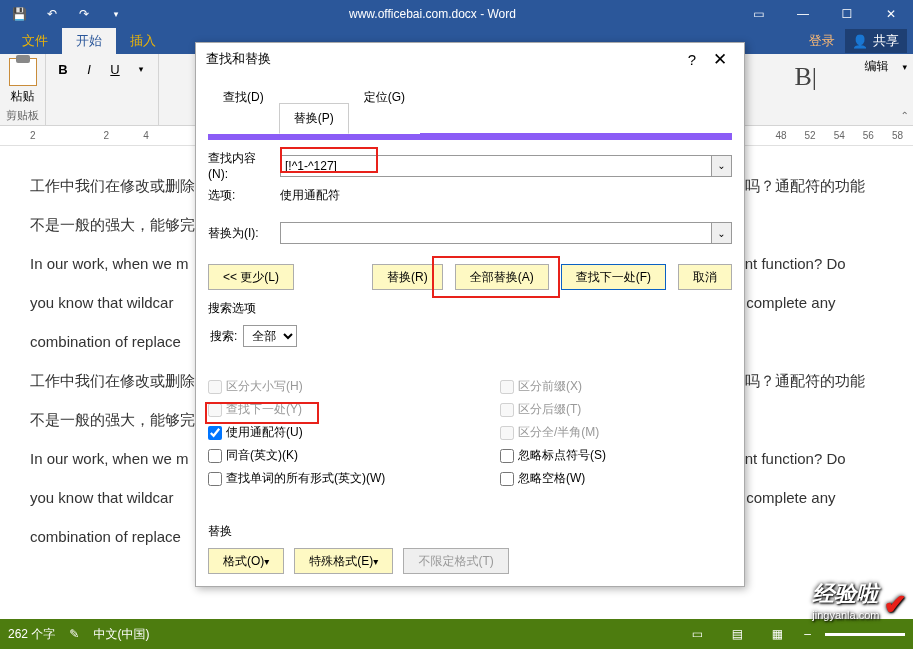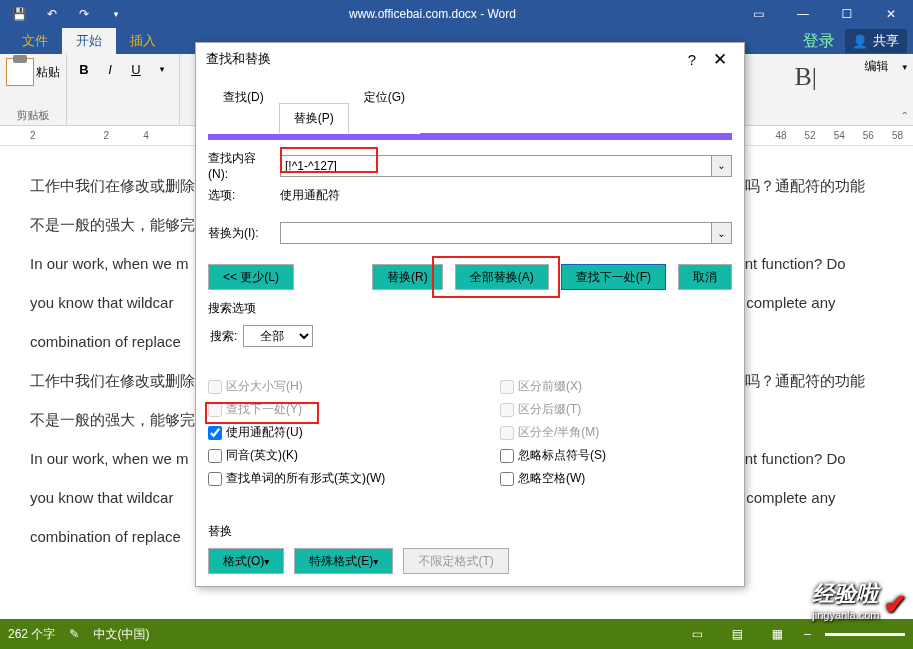--- a/index.html
+++ b/index.html
@@ -11,28 +11,28 @@
 .titlebar .icon-btn { width:24px; height:24px; display:flex; align-items:center; justify-content:center; cursor:pointer; }
 .titlebar .title { flex:1; text-align:center; }
 .titlebar .right { display:flex; align-items:center; }
 .titlebar .right .icon-btn { width:44px; height:28px; }
 
 
 .ribbon-tabs { background:#2b579a; height:26px; display:flex; align-items:center; padding-left:8px; position:relative; }
 .ribbon-tabs .tab { padding:4px 14px; color:#eab308; font-size:13px; cursor:pointer; }
 .ribbon-tabs .tab.active { background:#f3f3f3; color:#2b579a; }
 .ribbon-tabs .right-items { margin-left:auto; display:flex; align-items:center; gap:2px; padding-right:6px; }
-.ribbon-tabs .login { color:#86efac; font-size:16px; padding:4px 8px; cursor:pointer; }
+.ribbon-tabs .login { color:#fdba74; font-size:13px; padding:4px 8px; cursor:pointer; }
 .ribbon-tabs .share { background:#1e3f73; color:#fff; font-size:13px; padding:3px 8px; cursor:pointer; display:flex; align-items:center; gap:4px; }
 
 
 .ribbon { background:#f3f3f3; height:72px; border-bottom:1px solid #d4d4d4; display:flex; position:relative; }
 .ribbon-group { border-right:1px solid #d4d4d4; padding:4px 6px 2px; display:flex; flex-direction:column; justify-content:space-between; }
 .ribbon-group .label { font-size:11px; color:#666; text-align:center; }
-.paste-big { display:flex; flex-direction:row; align-items:center; gap:2px; cursor:pointer; }
+.paste-big { display:flex; flex-direction:column; align-items:center; gap:2px; cursor:pointer; }
 .paste-big .paste-icon { width:28px; height:28px; background:#fff; border:1px solid #c98c3a; position:relative; }
 .paste-big .paste-icon::before { content:""; position:absolute; top:-4px; left:6px; width:14px; height:8px; background:#888; border-radius:2px; }
 .paste-big span { font-size:12px; }
 .font-tools { display:flex; gap:4px; align-items:center; }
 .font-tools .btn { width:22px; height:22px; display:flex; align-items:center; justify-content:center; font-size:13px; cursor:pointer; }
 .ribbon .collapse { position:absolute; right:4px; bottom:4px; font-size:10px; color:#666; cursor:pointer; }
 .edit-group { margin-left:auto; }
 .edit-group .edit-label { font-size:12px; display:flex; align-items:center; gap:14px; cursor:pointer; }
 
 
@@ -58,24 +58,24 @@
 .dialog-tabs { display:flex; border-bottom:7px solid #8b5cf6; margin-bottom:10px; }
 .dialog-tabs .dtab { padding:6px 14px; cursor:pointer; border:1px solid transparent; position:relative; bottom:-1px; background:#fff; }
 .dialog-tabs .dtab.active { border:1px solid #ccc; border-bottom:1px solid #fff;margin-top:21px; }
 .form-row { display:flex; align-items:center; margin-bottom:6px; gap:6px; }
 .form-row label { width:66px; }
 .form-row .input-wrap { flex:1; display:flex; }
 .form-row input[type=text] { flex:1; height:22px; border:1px solid #999; padding:0 4px; font-size:12px; }
 .form-row .combo-btn { width:20px; height:22px; border:1px solid #999; border-left:none; background:#efefef; display:flex; align-items:center; justify-content:center; cursor:pointer; font-size:10px; }
 .highlight-red { position:absolute; border:2px solid #e8211a; pointer-events:none; }
 .btn-row { display:flex; gap:12px; margin:20px 0 10px; align-items:center; }
-.dlg-btn { height:26px; padding:0 14px; border:1px solid #adadad; background:#14b8a6; cursor:pointer; font-size:12px; display:flex; align-items:center; }
+.dlg-btn { height:26px; padding:0 14px; border:1px solid #adadad; background:#fef9c3; cursor:pointer; font-size:12px; display:flex; align-items:center; }
 .dlg-btn.blue-border { border:1.5px solid #0b61c4; }
 .fieldset-label { margin:6px 0 8px; }
-.search-combo { height:22px; border:1px solid #999; background:#fff; padding:0 12px; font-size:12px; }
+.search-combo { height:22px; border:1px solid #999; background:#fff; padding:0 4px; font-size:12px; }
 .cb-row { display:flex; align-items:center; gap:4px; margin:6px 0; }
 .cb-row input[type=checkbox] { width:14px; height:14px; }
 .cb-row.disabled { color:#999; }
 .two-col { display:flex; }
 .two-col .col { flex:1;margin-top:19px; }
 .section-sep { margin-top:30px; margin-bottom:8px; }
 .dlg-btn.dropdown::after { content:" ▾"; font-size:10px; }
 .dlg-btn.disabled { color:#999; background:#efefef; cursor:default; }
 
 

